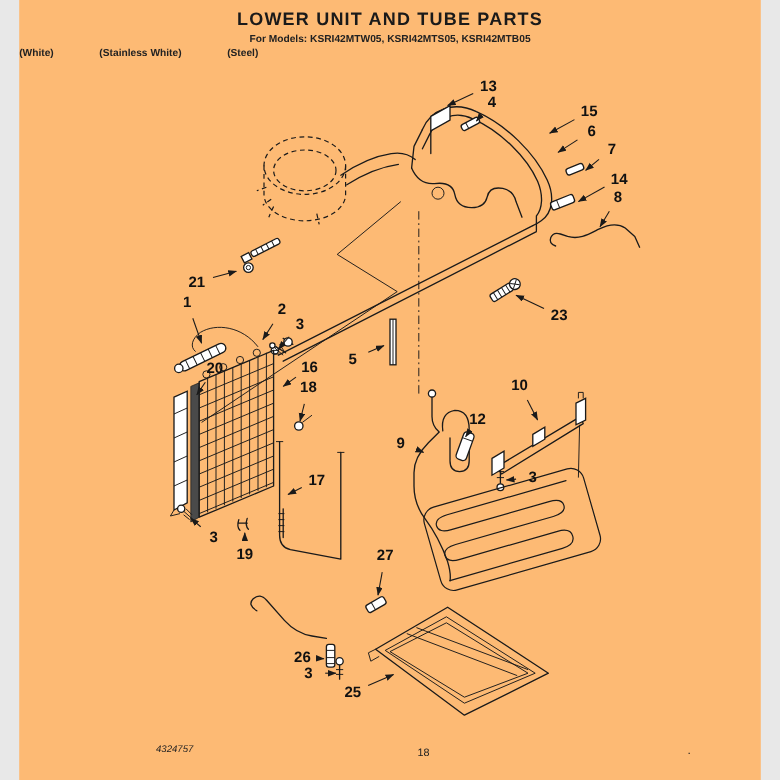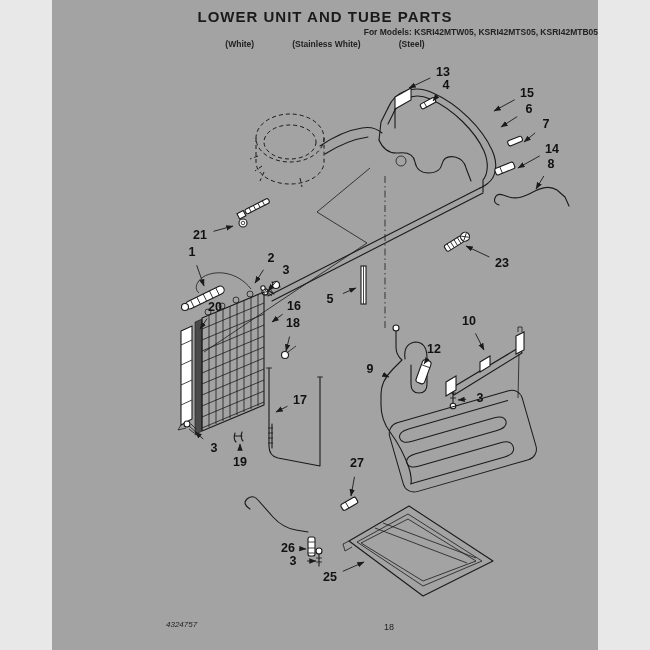--- a/index.html
+++ b/index.html
@@ -1,27 +1,27 @@
 <!DOCTYPE html>
 <html><head>
 <meta charset="utf-8">
 <style>
   html,body{margin:0;padding:0;background:#e8e8e8;}
   .page{
-    position:relative;width:546px;height:650px;background:#a3a3a3;
+    position:relative;width:618px;height:650px;background:#fdba74;
     font-family:"Liberation Sans", sans-serif;color:#111;overflow:hidden;
     margin:0 auto;
   }
   header{position:absolute;top:8px;left:0;width:100%;text-align:center;}
   h1{
     margin:0;font-size:15px;font-weight:bold;letter-spacing:1px;color:#1a1a1a;
   }
-  .models{font-size:8.5px;font-weight:bold;margin-top:2px;color:#222;text-align:right;}
+  .models{font-size:8.5px;font-weight:bold;margin-top:2px;color:#222;}
   .colors{font-size:8.5px;font-weight:bold;margin-top:2px;color:#222;
-    display:flex;justify-content:center;gap:38px;}
+    display:flex;gap:38px;}
   svg{position:absolute;left:0;top:0;}
   .ln{fill:none;stroke:#1a1a1a;stroke-width:1.1;stroke-linecap:round;stroke-linejoin:round;}
   .thin{fill:none;stroke:#1a1a1a;stroke-width:0.8;}
   .dash{fill:none;stroke:#1a1a1a;stroke-width:1;stroke-dasharray:4 3;}
   .dashdot{fill:none;stroke:#1a1a1a;stroke-width:0.8;stroke-dasharray:7 3 1.5 3;}
   .wht{fill:#ffffff;stroke:#1a1a1a;stroke-width:1.1;}
   .fill{fill:#4a4a4a;stroke:#1a1a1a;stroke-width:0.6;}
   .callout{font-family:"Liberation Sans",sans-serif;font-size:12.5px;font-weight:600;fill:#111;}
   .leader{stroke:#1a1a1a;stroke-width:0.9;fill:none;}
   footer{position:absolute;left:18px;top:0;width:100%;height:100%;pointer-events:none;}

